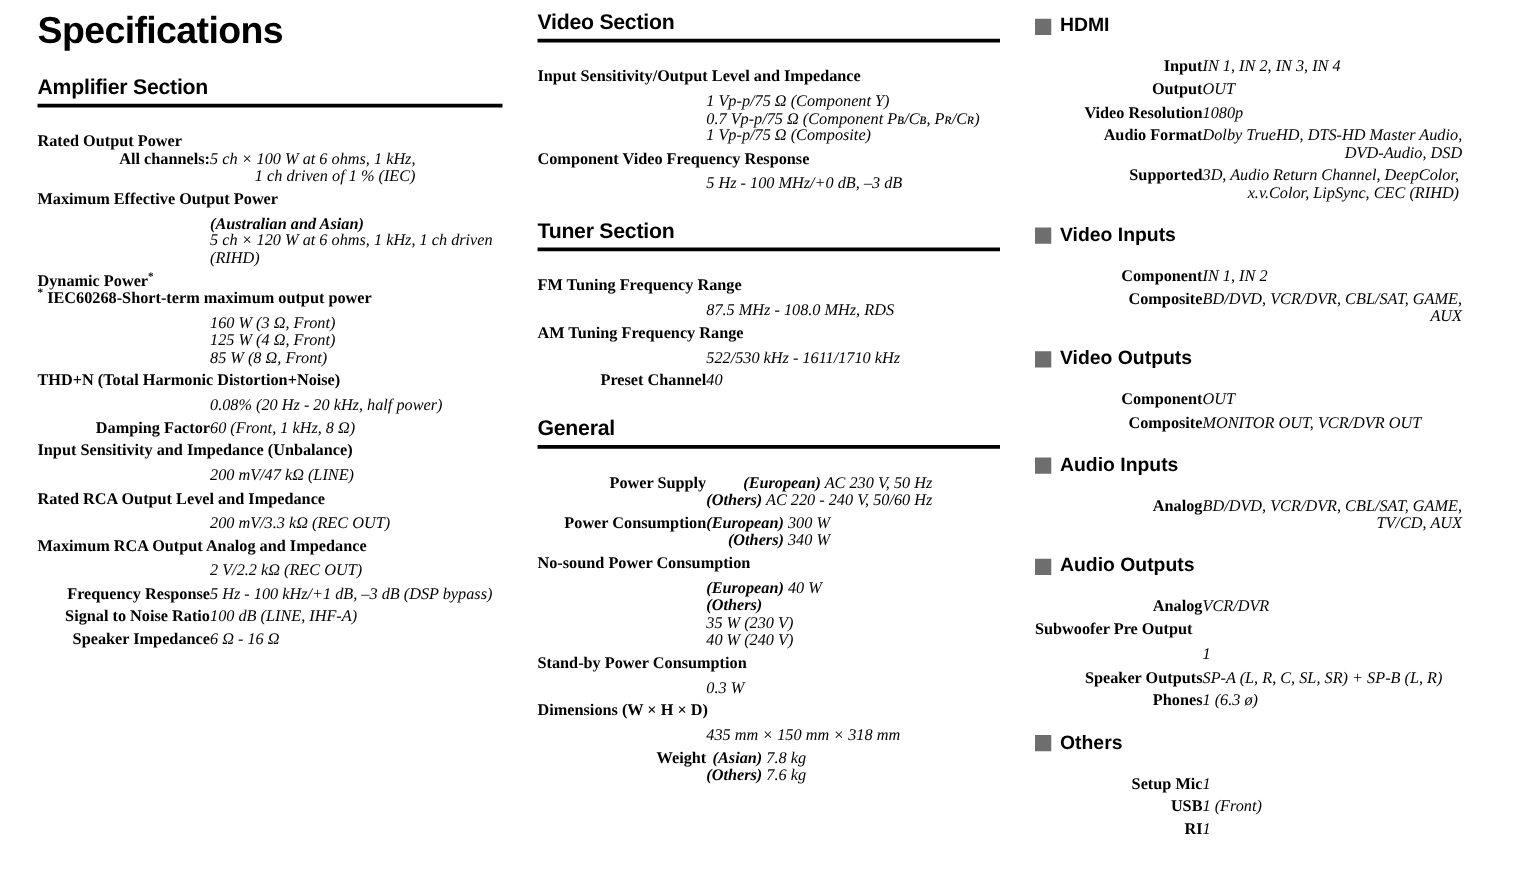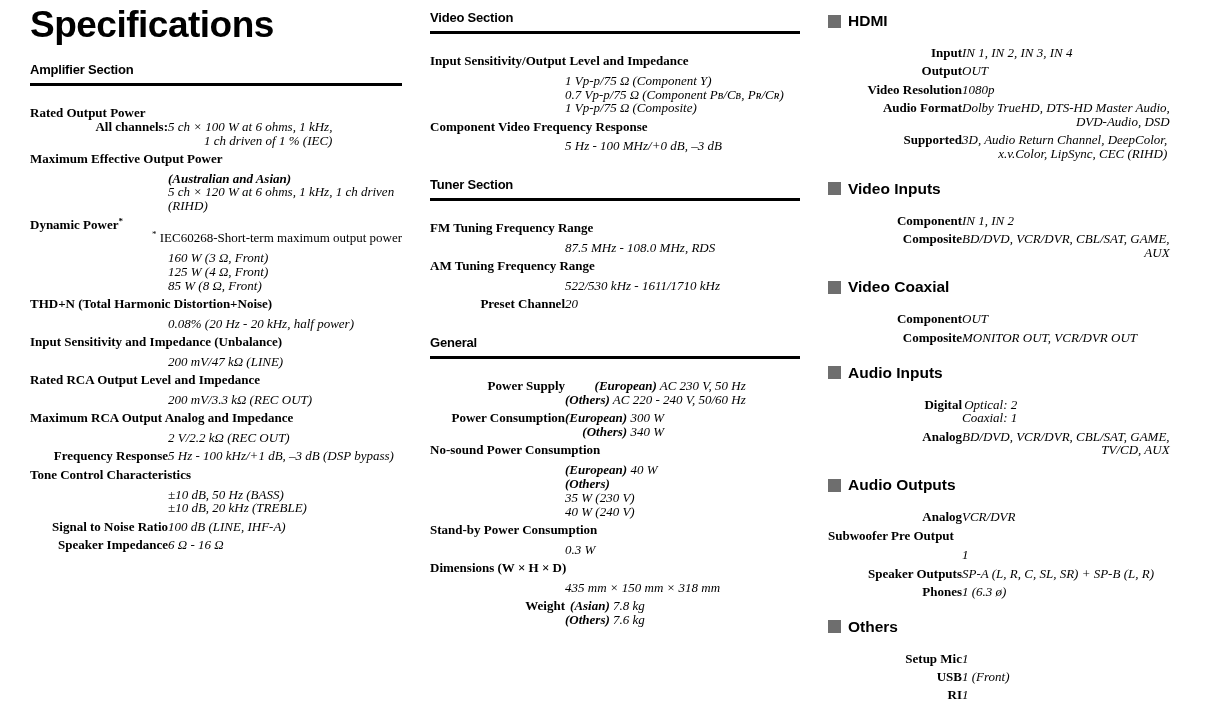--- a/index.html
+++ b/index.html
@@ -6,31 +6,31 @@
   html, body { width:1221px; height:717px; background:#ffffff; overflow:hidden; }
   body { font-family:"Liberation Serif", serif; color:#000; position:relative; }
 
   .column { position:absolute; top:0; }
   .col-0 { left:30px;  width:372px; }
   .col-1 { left:430px; width:370px; padding-top:8px; }
   .col-2 { left:828px; width:378px; padding-top:13px; }
 
   .page-title {
     font-family:"Liberation Sans", sans-serif;
-    font-weight:bold; font-size:37px; line-height:34px;
+    font-weight:bold; font-size:30px; line-height:34px;
     letter-spacing:-0.5px; margin-top:8px; margin-bottom:18px;
     white-space:nowrap;
   }
 
   section.ruled + section.ruled { margin-top:22px; }
   section.square + section.square { margin-top:20px; }
 
   .heading-ruled {
     font-family:"Liberation Sans", sans-serif;
-    font-weight:bold; font-size:13px; line-height:19px;
+    font-weight:bold; font-size:17px; line-height:19px;
     letter-spacing:-0.2px;
     border-bottom:3px solid #000;
     padding-bottom:4px; margin-bottom:20px;
     white-space:nowrap;
   }
   .heading-square {
     font-family:"Liberation Sans", sans-serif;
     font-weight:bold; font-size:15.5px; line-height:16px;
     display:flex; align-items:center;
     margin-bottom:17px; white-space:nowrap;text-align:right;
@@ -46,21 +46,21 @@
   .row .label { flex:0 0 138px; }
   .col-1 .row .label { flex-basis:135px; }
   .col-2 .row .label { flex-basis:134px; }
   .sublabel { padding-left:14px; }
   .values { min-width:0;font-style:italic; }
   .values.stacked { margin-top:6px; padding-left:138px; }
   .col-1 .values.stacked { padding-left:135px; }
   .col-2 .values.stacked { padding-left:134px; }
   .vline { white-space:nowrap; }
   .vline b { font-weight:bold; }
-  .note { font-weight:normal; white-space:nowrap;text-align:right; }
+  .note { font-weight:bold; white-space:nowrap; }
   sup { font-size:9px; line-height:0; vertical-align:super; }
 </style>
 </head>
 <body>
 
 <div class="page">
   <div class="column col-0">
     <h1 class="page-title">Specifications</h1>
   <section class="ruled">
         <h2 class="heading-ruled" style="border-bottom-color: rgb(0, 0, 0);">Amplifier Section</h2>
@@ -91,20 +91,28 @@
             <div class="vline">85 W (8 Ω, Front)</div>
           </div>
         </div>
         <div class="entry">
           <div class="label">THD+N (Total Harmonic Distortion+Noise)</div>
           <div class="values stacked">
             <div class="vline">0.08% (20 Hz - 20 kHz, half power)</div>
           </div>
         </div>
         <div class="entry">
+          <div class="row">
+            <div class="label">Damping Factor</div>
+            <div class="values">
+              <div class="vline">60 (Front, 1 kHz, 8 Ω)</div>
+            </div>
+          </div>
+        </div>
+        <div class="entry">
           <div class="label">Input Sensitivity and Impedance (Unbalance)</div>
           <div class="values stacked">
             <div class="vline">200 mV/47 kΩ (LINE)</div>
           </div>
         </div>
         <div class="entry">
           <div class="label">Rated RCA Output Level and Impedance</div>
           <div class="values stacked">
             <div class="vline">200 mV/3.3 kΩ (REC OUT)</div>
           </div>
@@ -114,27 +122,20 @@
           <div class="values stacked">
             <div class="vline">2 V/2.2 kΩ (REC OUT)</div>
           </div>
         </div>
         <div class="entry">
           <div class="row">
             <div class="label">Frequency Response</div>
             <div class="values">
               <div class="vline">5 Hz - 100 kHz/+1 dB, –3 dB (DSP bypass)</div>
             </div>
-          </div>
-        </div>
-        <div class="entry">
-          <div class="label">Tone Control Characteristics</div>
-          <div class="values stacked">
-            <div class="vline">±10 dB, 50 Hz (BASS)</div>
-            <div class="vline">±10 dB, 20 kHz (TREBLE)</div>
           </div>
         </div>
         <div class="entry">
           <div class="row">
             <div class="label">Signal to Noise Ratio</div>
             <div class="values">
               <div class="vline">100 dB (LINE, IHF-A)</div>
             </div>
           </div>
         </div>
@@ -177,21 +178,21 @@
         <div class="entry">
           <div class="label">AM Tuning Frequency Range</div>
           <div class="values stacked">
             <div class="vline">522/530 kHz - 1611/1710 kHz</div>
           </div>
         </div>
         <div class="entry">
           <div class="row">
             <div class="label">Preset Channel</div>
             <div class="values">
-              <div class="vline">20</div>
+              <div class="vline">40</div>
             </div>
           </div>
         </div>
       </section>
       <section class="ruled">
         <h2 class="heading-ruled" style="border-bottom-color: rgb(0, 0, 0);">General</h2>
         <div class="entry">
           <div class="row">
             <div class="label">Power Supply</div>
             <div class="values">
@@ -309,21 +310,21 @@
             <div class="values">
               <div class="vline">BD/DVD, VCR/DVR, CBL/SAT, GAME,</div>
               <div class="vline">AUX</div>
             </div>
           </div>
         </div>
       </section>
       <section class="square">
         <h2 class="heading-square">
           <span class="square-bullet" style="background: rgb(110, 110, 110);"></span>
-          <span>Video Coaxial</span>
+          <span>Video Outputs</span>
         </h2>
         <div class="entry">
           <div class="row">
             <div class="label">Component</div>
             <div class="values">
               <div class="vline">OUT</div>
             </div>
           </div>
         </div>
         <div class="entry">
@@ -333,29 +334,20 @@
               <div class="vline">MONITOR OUT, VCR/DVR OUT</div>
             </div>
           </div>
         </div>
       </section>
       <section class="square">
         <h2 class="heading-square">
           <span class="square-bullet" style="background: rgb(110, 110, 110);"></span>
           <span>Audio Inputs</span>
         </h2>
-        <div class="entry">
-          <div class="row">
-            <div class="label">Digital</div>
-            <div class="values">
-              <div class="vline">Optical: 2</div>
-              <div class="vline">Coaxial: 1</div>
-            </div>
-          </div>
-        </div>
         <div class="entry">
           <div class="row">
             <div class="label">Analog</div>
             <div class="values">
               <div class="vline">BD/DVD, VCR/DVR, CBL/SAT, GAME,</div>
               <div class="vline">TV/CD, AUX</div>
             </div>
           </div>
         </div>
       </section>

